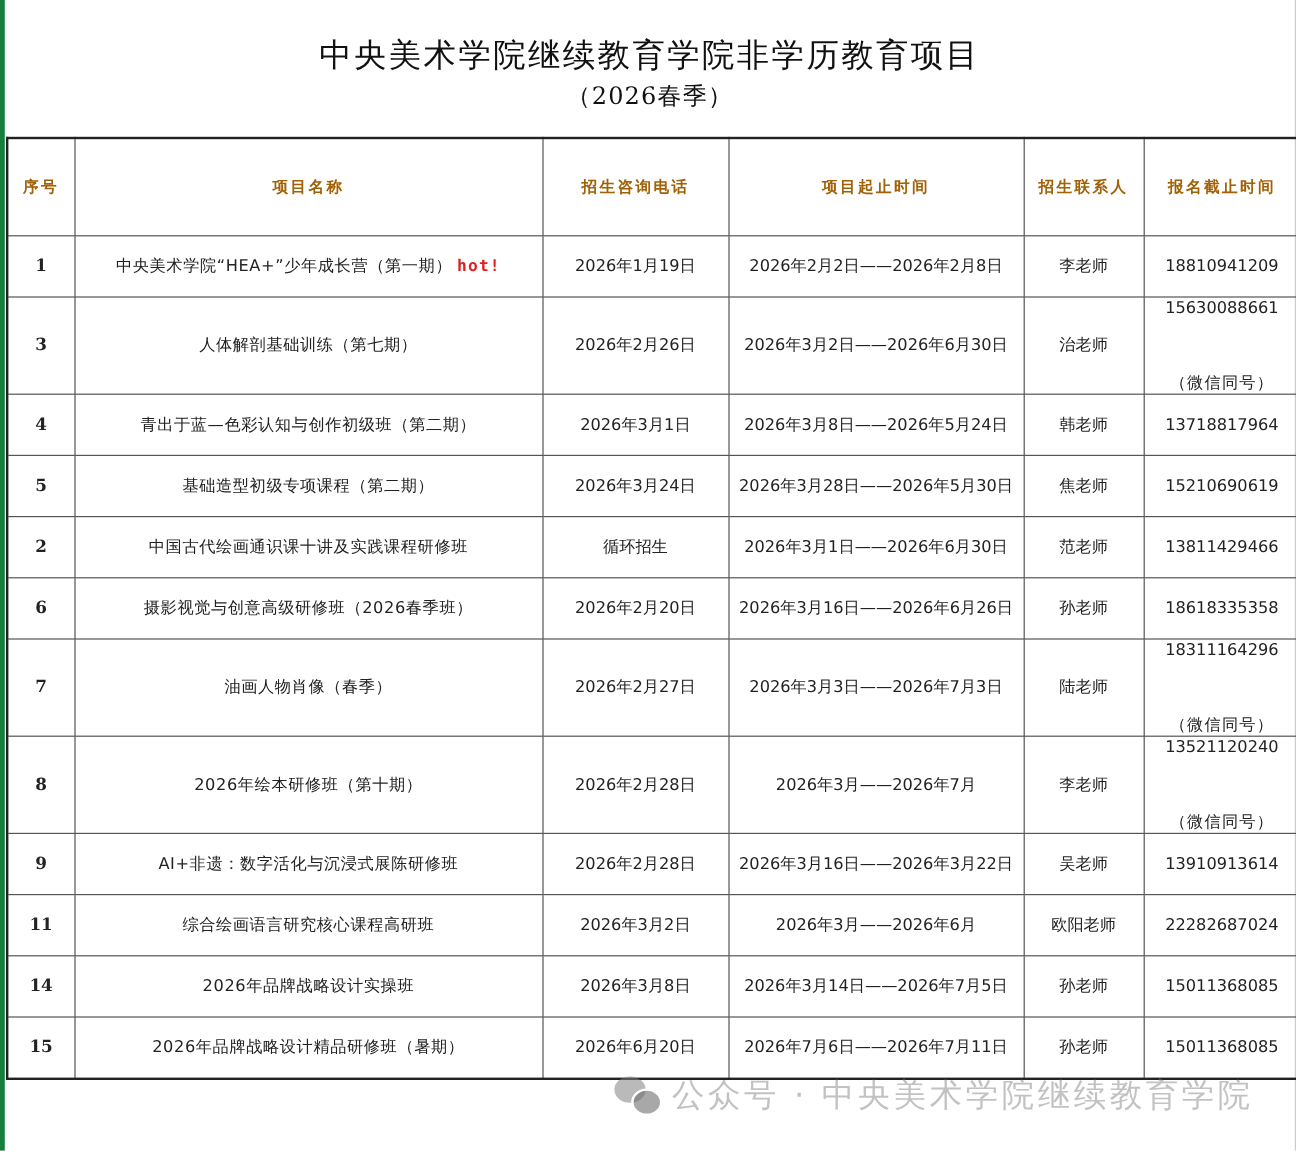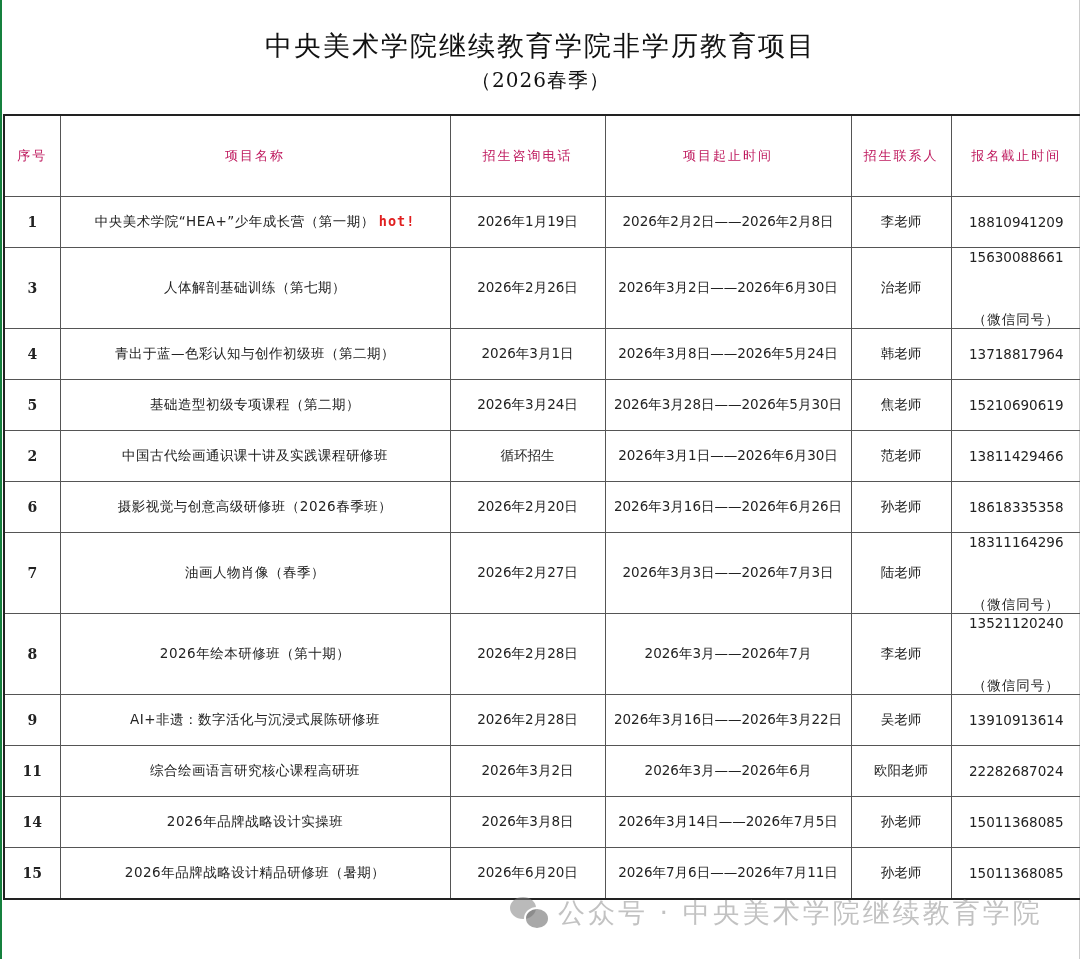--- a/index.html
+++ b/index.html
@@ -1,23 +1,23 @@
 <!DOCTYPE html>
 <html><head>
 <meta charset="utf-8">
 <style>
   html, body { margin: 0; padding: 0; background: #fff; }
   body { width: 1080px; height: 959px; overflow: hidden; position: relative; font-family: "DejaVu Sans", sans-serif; color: #222; }
-  .page { position: absolute; left: 0; top: 0; width: 1080px; height: 959px; border-left: 2px solid #15803d; border-right: 1px solid #ccc; box-sizing: border-box; }
+  .page { position: absolute; left: 0; top: 0; width: 1080px; height: 959px; border-left: 4px solid #15803d; border-right: 1px solid #ccc; box-sizing: border-box; }
   .title-block { height: 114px; text-align: center; }
   .title { padding-top: 28px; font-family: "DejaVu Serif", serif; font-size: 27px; letter-spacing: 2px; color: #111; }
   .subtitle { margin-top: 3px; font-family: "DejaVu Serif", serif; font-size: 20px; color: #111; letter-spacing: 1px; }
   table { position: absolute; left: 1px; top: 114px; width: 1078px; border-collapse: collapse; table-layout: fixed; border: 2px solid #222; }
   th, td { border: 1px solid #555; text-align: center; vertical-align: middle; padding: 0; }
-  thead th { height: 80px; font-family: "DejaVu Serif", serif; font-weight: normal; font-size: 13px; letter-spacing: 2px; color: #be185d; }
+  thead th { height: 80px; font-family: "DejaVu Serif", serif; font-weight: bold; font-size: 13px; letter-spacing: 2px; color: #a16207; }
   tbody td { height: 50px; font-size: 13.5px; color: #222; }
   td.num { font-family: "DejaVu Serif", serif; font-weight: bold; font-size: 14px; }
   td.name { letter-spacing: 0.5px; }
   .hot { color: #e02020; font-family: "DejaVu Sans Mono", monospace; font-weight: bold; margin-left: 4px; letter-spacing: 1px; }
   .phone-line { display: block; line-height: 18px; }
   .phone-note { display: block; line-height: 18px; letter-spacing: 1px; margin-top: 44px; }
   .watermark { position: absolute; left: 508px; top: 895px; display: flex; color: rgba(120,120,120,0.45); font-size: 27px; letter-spacing: 3px; pointer-events: none; }
   .wm-icon { width: 40px; height: 36px; margin-right: 8px; position: relative; }
   .wm-icon .b1 { position: absolute; left: 0; top: 2px; width: 26px; height: 22px; border-radius: 50%; background: rgba(130,130,130,0.55); }
   .wm-icon .b2 { position: absolute; left: 14px; top: 12px; width: 22px; height: 19px; border-radius: 50%; background: rgba(110,110,110,0.6); border: 2px solid #fff; }

